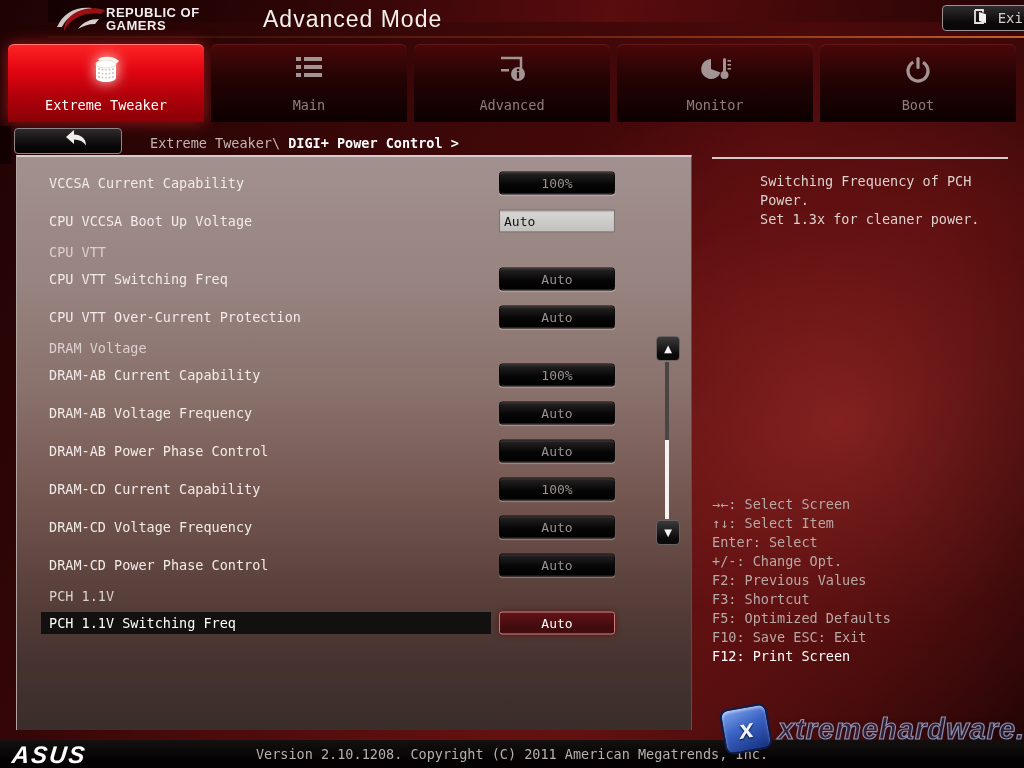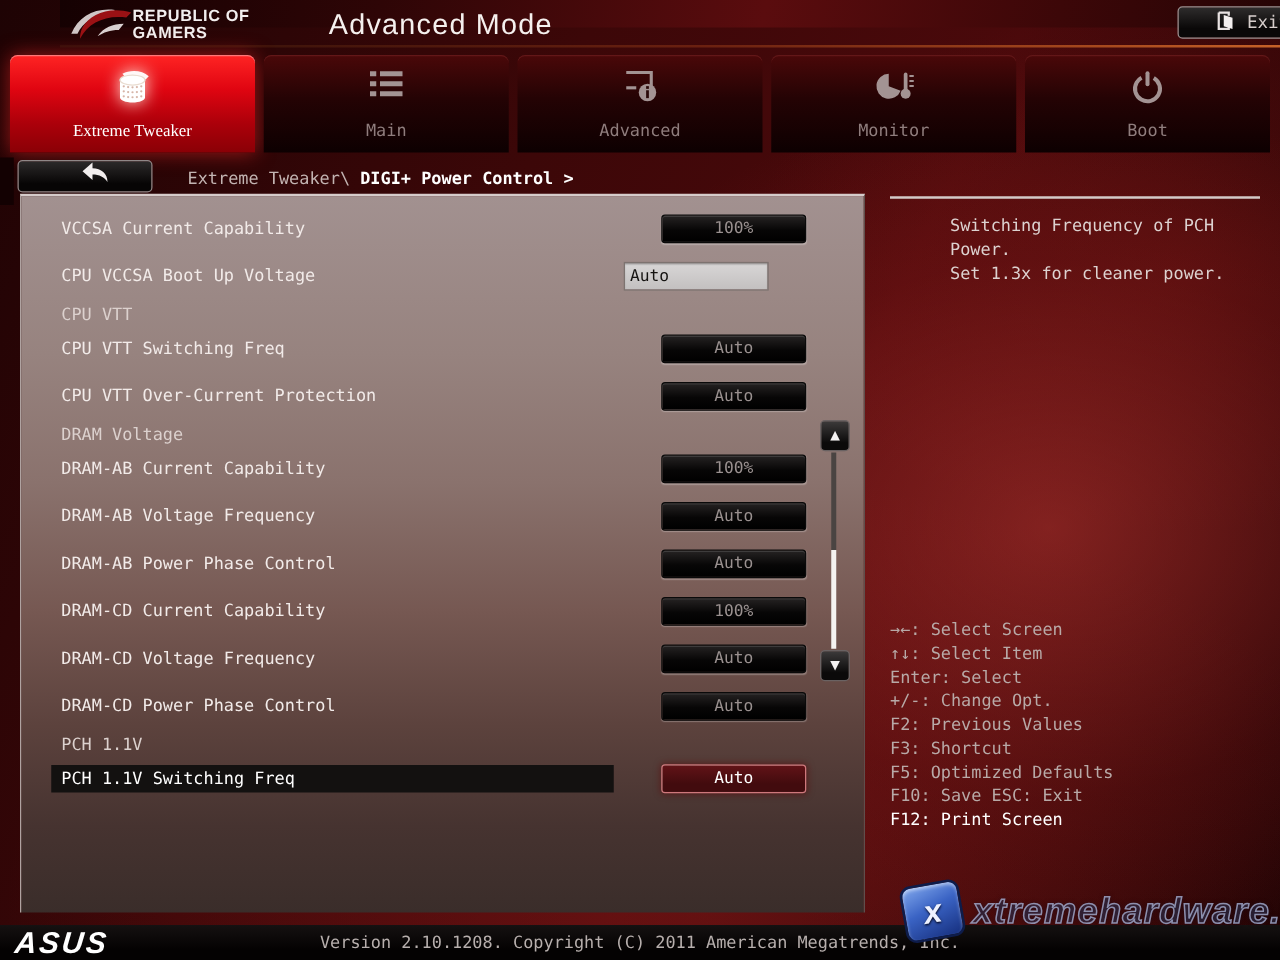--- a/index.html
+++ b/index.html
@@ -26,21 +26,21 @@
     display:flex;align-items:center;justify-content:center;gap:10px;
     background:linear-gradient(180deg,#2e2c2c,#0a0808 70%);border:1px solid #9a9292;border-radius:4px;
     color:#d6cecc;font-size:14px;cursor:pointer;}
   
   .tab-bar{position:absolute;left:8px;top:44px;width:1008px;height:78px;display:flex;gap:7px;}
   .tab{flex:1;position:relative;border-radius:6px 6px 0 0;cursor:pointer;
     display:flex;flex-direction:column;align-items:center;justify-content:flex-end;padding-bottom:9px;
     background:linear-gradient(180deg,#4a0809 0%,#240304 45%,#0d0001 100%);
     box-shadow:inset 0 1px 0 rgba(255,120,120,.14);}
   .tab.active{background:linear-gradient(180deg,#ff2424 0%,#e00511 35%,#ac000a 70%,#8a0006 100%);
-    box-shadow:0 0 16px rgba(255,40,40,.55), inset 0 1px 0 rgba(255,190,190,.55);font-family:Liberation Serif, serif;}
+    box-shadow:0 0 16px rgba(255,40,40,.55), inset 0 1px 0 rgba(255,190,190,.55);}
   .tab-icon{position:absolute;top:11px;left:50%;transform:translateX(-50%);}
   .tab.active .tab-icon{filter:drop-shadow(0 0 7px rgba(255,245,230,.95));}
   .tab-label{font-size:13.5px;color:#8f7d7d;white-space:nowrap;}
   .tab.active .tab-label{color:#fff;}
   
   .left-notch{position:absolute;left:0;top:126px;width:11px;height:38px;background:#130102;}
   .back-btn{position:absolute;left:14px;top:128px;width:108px;height:26px;box-sizing:border-box;
     display:flex;align-items:center;gap:14px;padding-left:16px;cursor:pointer;
     background:linear-gradient(180deg,#2c2a2a,#070505 75%);border:1px solid #8f8787;border-radius:4px;
     color:#ddd5d3;font-size:14px;flex-direction:column;}
@@ -54,21 +54,21 @@
     background:linear-gradient(180deg,#a29190 0%,#97837f 22%,#8a726d 40%,#765852 58%,#5c423d 74%,#463330 88%,#3a2d2a 100%);}
   .row{position:relative;height:38px;}
   .label-wrap{position:absolute;left:24px;top:50%;transform:translateY(-50%);
     width:450px;height:22px;display:flex;align-items:center;padding-left:8px;box-sizing:border-box;
     color:#f2ebe9;font-size:13.5px;white-space:nowrap;}
   .row.selected .label-wrap{background:#131110;color:#ffffff;}
   .ctrl{position:absolute;left:482px;top:50%;transform:translateY(-50%);
     width:116px;height:23px;box-sizing:border-box;font-size:13px;}
   .dropdown{background:linear-gradient(180deg,#262323,#070606 55%,#000);
     border:1px solid #0a0a0a;border-radius:3px;color:#9a9190;text-align:center;line-height:21px;
-    box-shadow:0 1px 1px rgba(255,255,255,.28), inset 0 1px 0 rgba(255,255,255,.12);cursor:pointer;margin-left:30px;}
+    box-shadow:0 1px 1px rgba(255,255,255,.28), inset 0 1px 0 rgba(255,255,255,.12);cursor:pointer;}
   .row.selected .dropdown{background:linear-gradient(180deg,#611317,#420b0e 70%);
     border:1px solid #cf787c;color:#ffffff;box-shadow:0 0 6px rgba(90,8,10,.7);}
   input.inputbox{background:linear-gradient(180deg,#d8d6d6,#c3c0c0);
     border:1px solid #7d7370;color:#151311;font:13px "DejaVu Sans Mono",monospace;
     padding:0 4px;outline:none;box-shadow:inset 0 1px 1px rgba(0,0,0,.25);}
   .section-header{height:20px;display:flex;align-items:flex-end;padding-left:32px;
     color:#dcd1ce;font-size:13.5px;}
   
   .scroll-btn{position:absolute;width:24px;height:25px;box-sizing:border-box;cursor:pointer;
     background:linear-gradient(180deg,#3c3a3a,#0b0a0a 75%);border:1px solid #6a6262;border-radius:4px;

